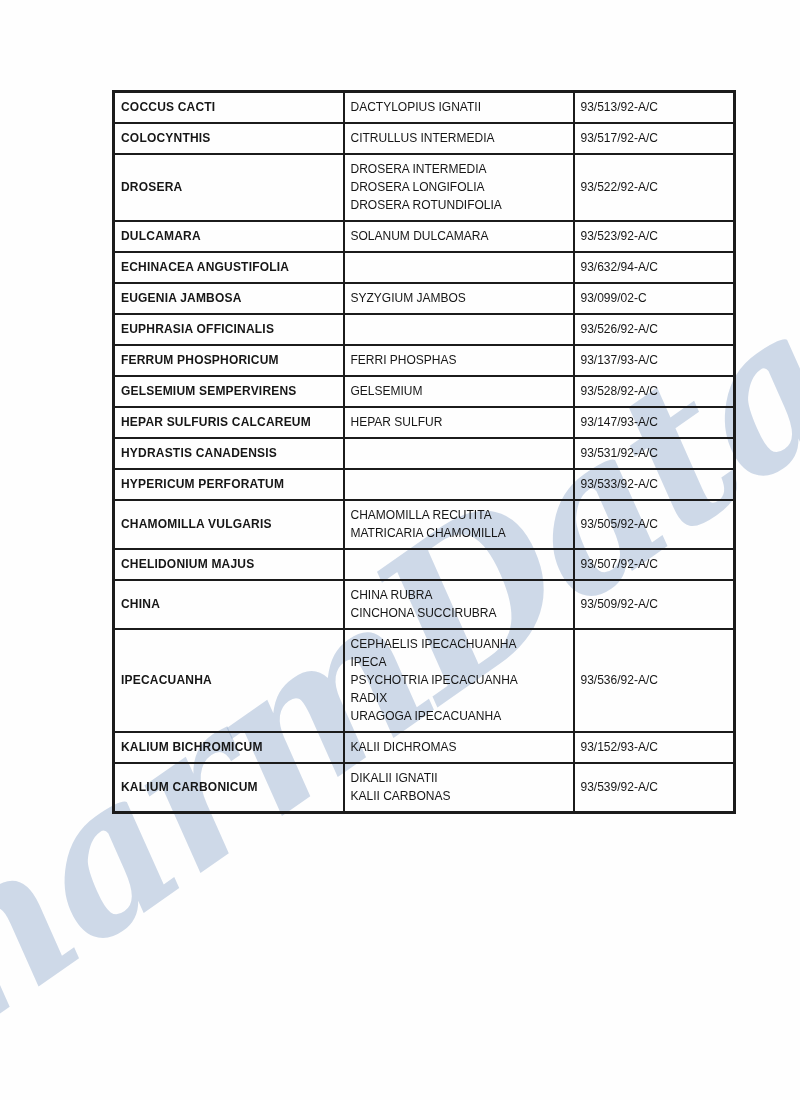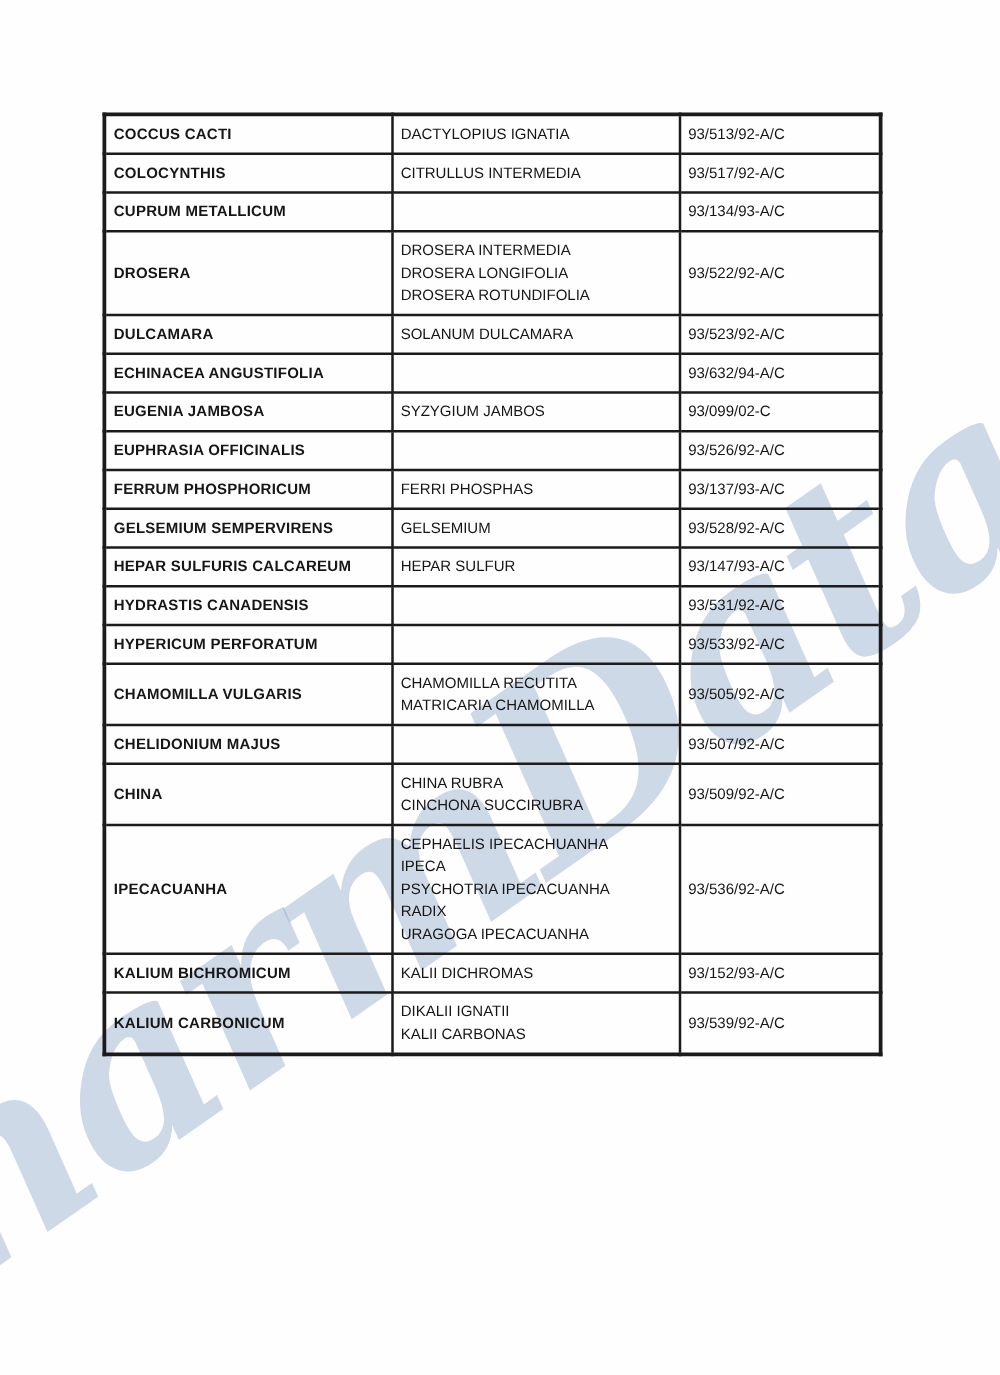--- a/index.html
+++ b/index.html
@@ -34,21 +34,21 @@
     font-style: italic;
     font-weight: bold;
     font-size: 200px;
     letter-spacing: -6px;
     color: rgba(128, 158, 197, 0.38);
     z-index: 0;
     pointer-events: none;
   }
   table.subst-table {
     position: absolute;
-    left: 82px;
+    left: 112px;
     top: 90px;
     width: 621px;
     border-collapse: collapse;
     z-index: 1;
     background: transparent;
     table-layout: fixed;
   }
   table.subst-table,
   table.subst-table td {
     border: 2px solid #1b1b1b;
@@ -85,44 +85,35 @@
       <col style="width:230px">
       <col style="width:230px">
       <col style="width:161px">
     </colgroup>
     <tbody>
         <tr>
           <td class="name-cell">
             <div class="line">COCCUS CACTI</div>
           </td>
           <td class="syn-cell">
-            <div class="line">DACTYLOPIUS IGNATIA</div>
+            <div class="line">DACTYLOPIUS IGNATII</div>
           </td>
           <td class="code-cell">
             <div class="line">93/513/92-A/C</div>
           </td>
         </tr>
         <tr>
           <td class="name-cell">
             <div class="line">COLOCYNTHIS</div>
           </td>
           <td class="syn-cell">
             <div class="line">CITRULLUS INTERMEDIA</div>
           </td>
           <td class="code-cell">
             <div class="line">93/517/92-A/C</div>
-          </td>
-        </tr>
-        <tr>
-          <td class="name-cell">
-            <div class="line">CUPRUM METALLICUM</div>
-          </td>
-          <td class="syn-cell"></td>
-          <td class="code-cell">
-            <div class="line">93/134/93-A/C</div>
           </td>
         </tr>
         <tr>
           <td class="name-cell">
             <div class="line">DROSERA</div>
           </td>
           <td class="syn-cell">
             <div class="line">DROSERA INTERMEDIA</div>
             <div class="line">DROSERA LONGIFOLIA</div>
             <div class="line">DROSERA ROTUNDIFOLIA</div>

